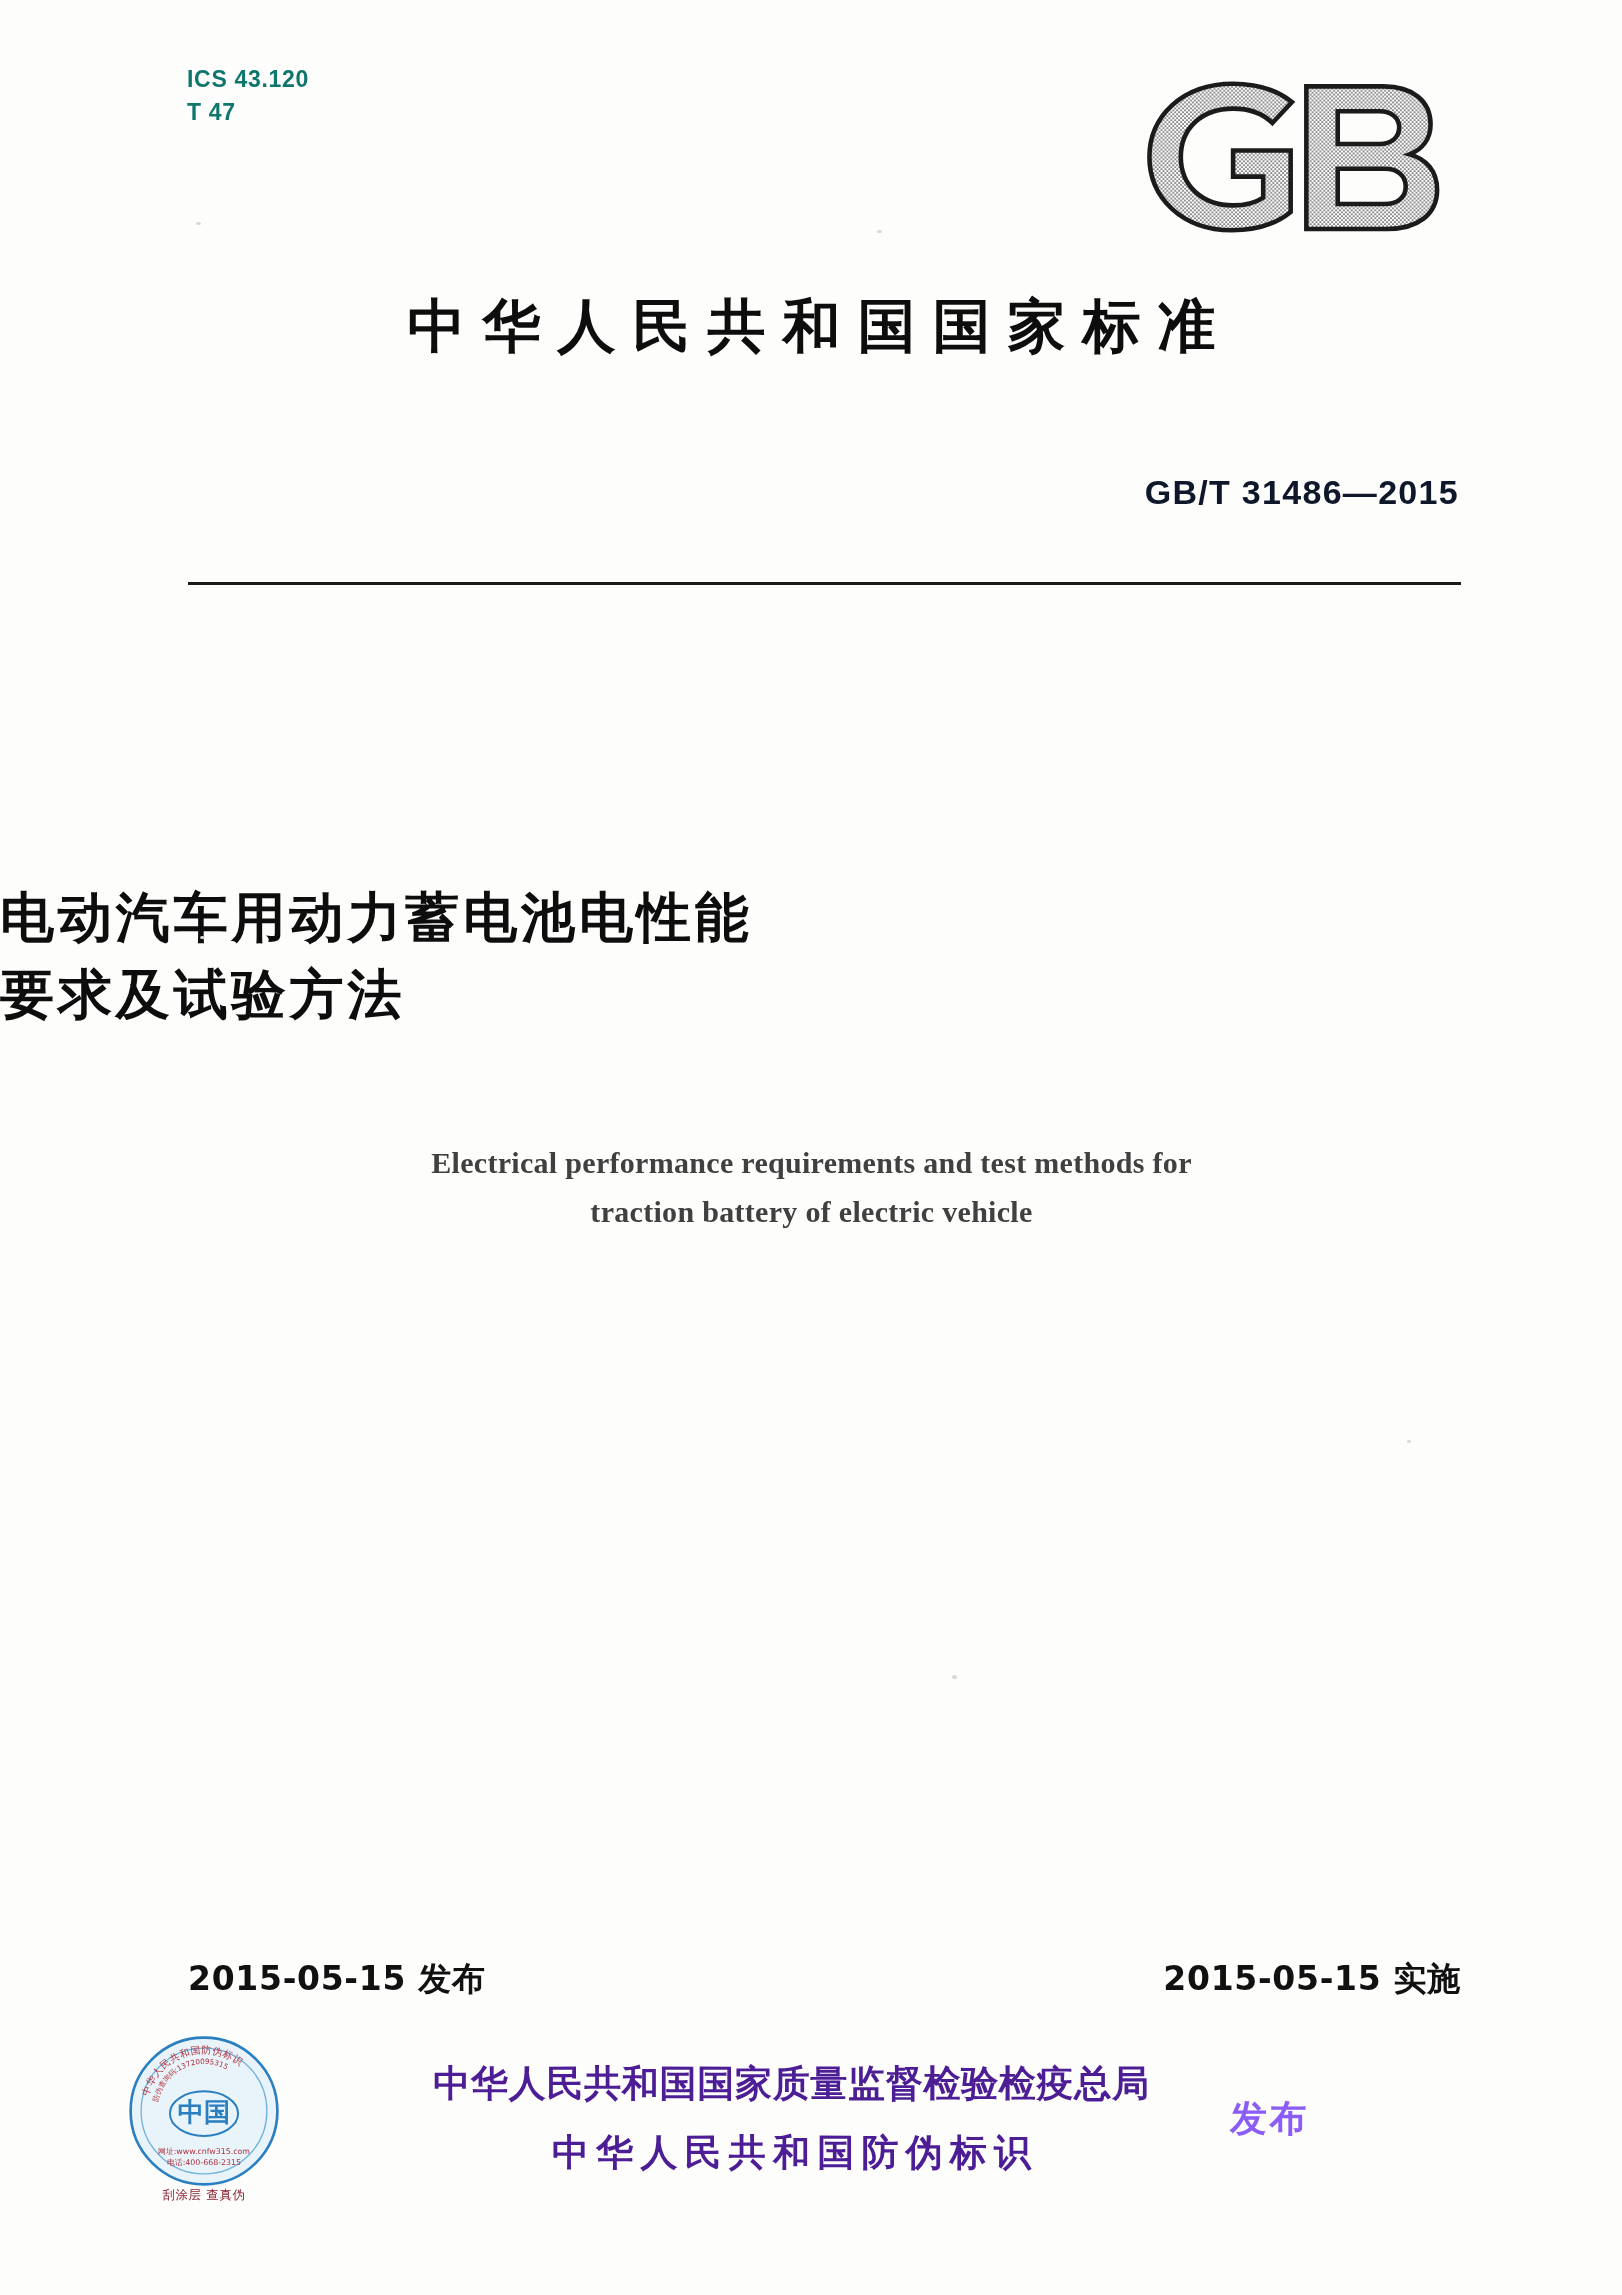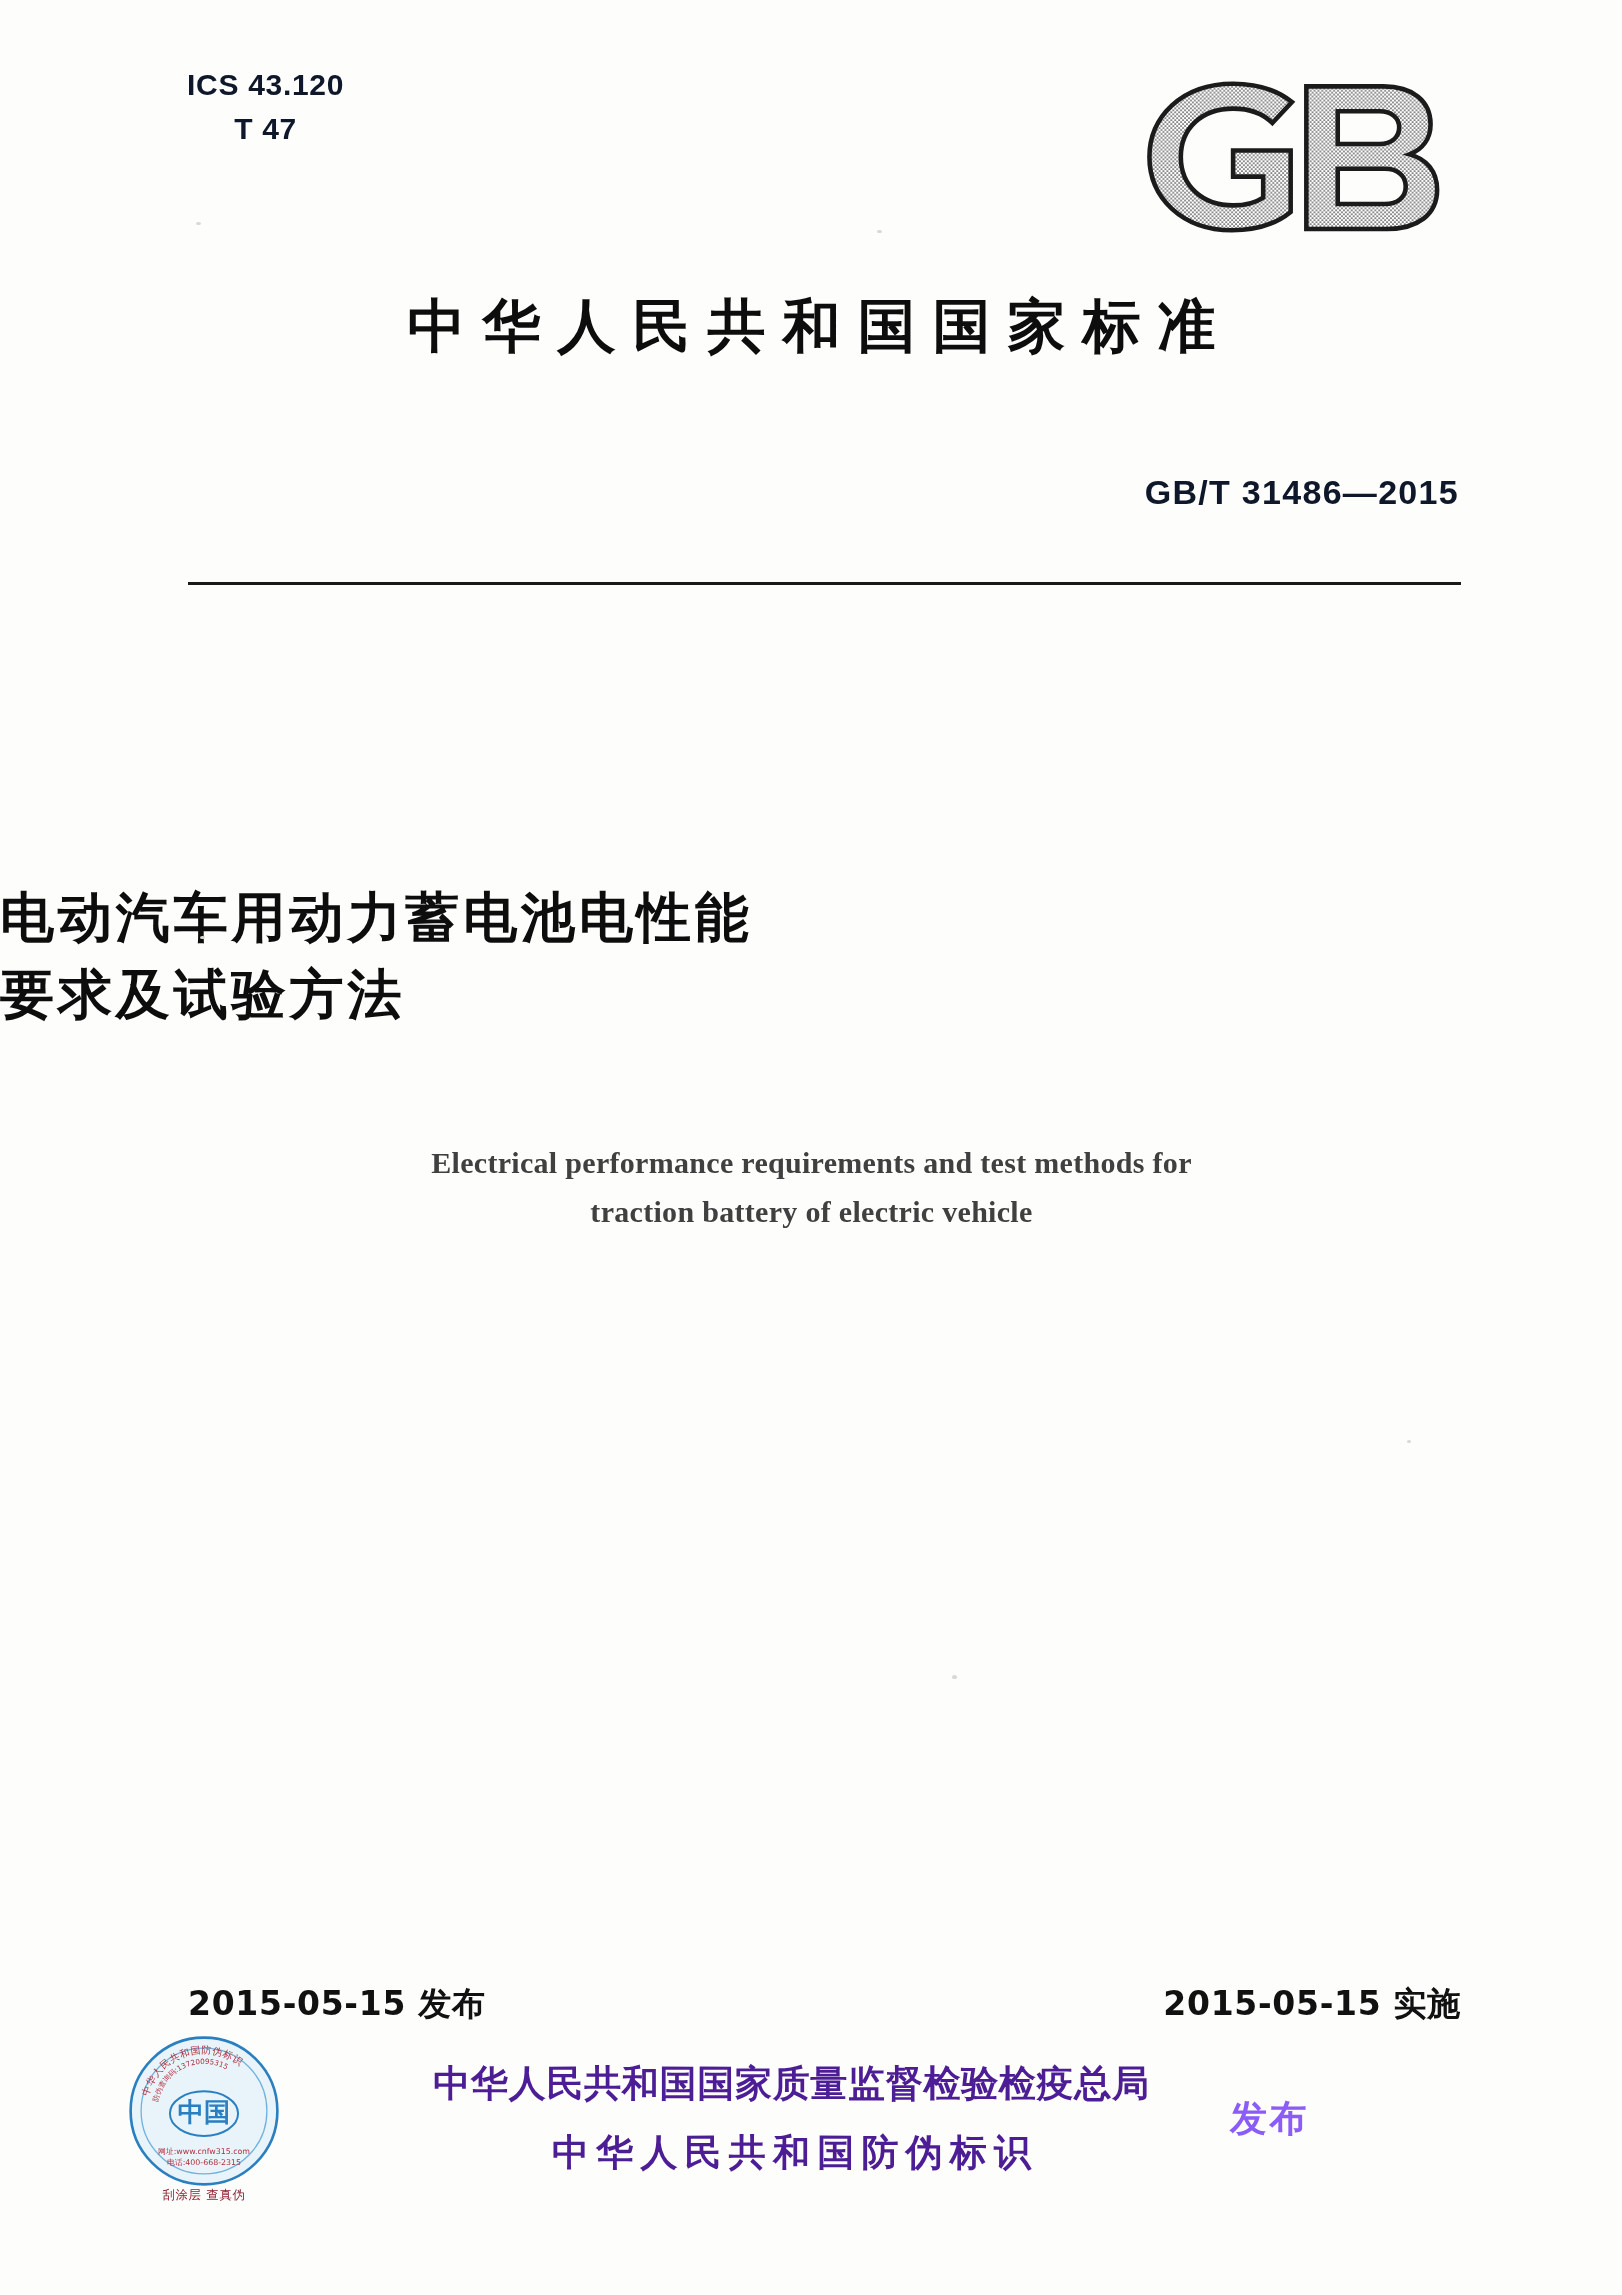--- a/index.html
+++ b/index.html
@@ -23,25 +23,24 @@
 
   
   .ics-block {
     position: absolute;
     left: 187px;
     top: 63px;
     line-height: 1.45;
   }
   .ics-line {
     font-family: "Liberation Sans", sans-serif;
-    font-size: 30px;
-    font-weight: 700;
-    letter-spacing: 0.7px;
-    color: #0f172a;
-    text-align: center;
+    font-size: 23px;
+    font-weight: 700;
+    letter-spacing: 0.7px;
+    color: #0f766e;
   }
 
   
   .gb-emblem {
     position: absolute;
     right: 161px;
     top: 72px;
     width: 327px;
     height: 170px;
   }
@@ -119,21 +118,20 @@
 
   
   .date-row {
     position: absolute;
     left: 188px;
     right: 162px;
     top: 1957px;
     display: flex;
     justify-content: space-between;
     align-items: baseline;
-    margin-top: 25px;
   }
   .date-item {
     font-family: "DejaVu Sans", sans-serif;
     font-size: 33px;
     font-weight: 700;
     letter-spacing: 0.7px;
     color: #111;
   }
 
   

